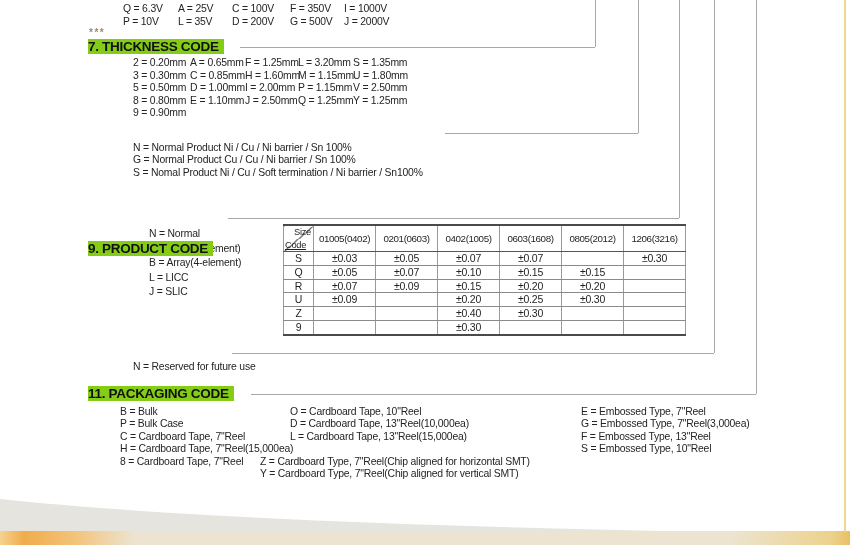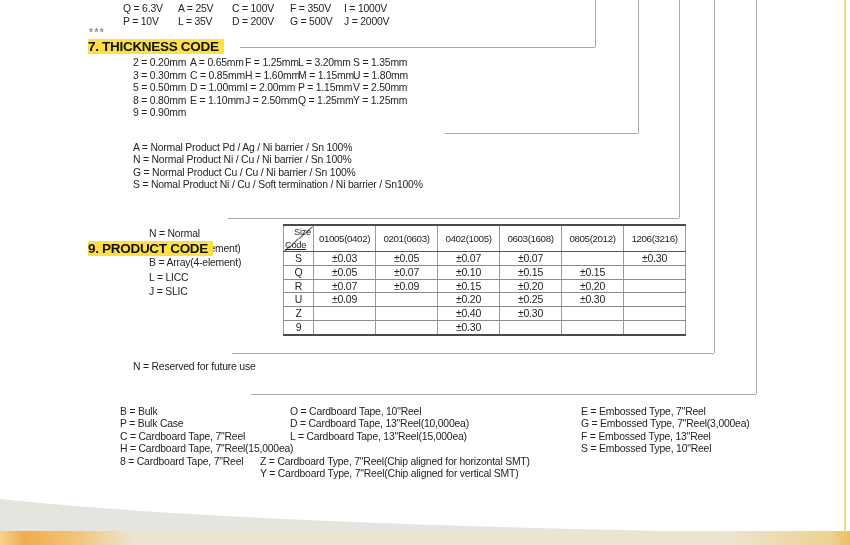--- a/index.html
+++ b/index.html
@@ -1,21 +1,21 @@
 <!DOCTYPE html>
 <html><head>
 <meta charset="utf-8">
 <style>
   html,body{margin:0;padding:0;background:#fff;}
   .page{
     position:relative;width:850px;height:545px;background:#ffffff;overflow:hidden;
     font-family:"Liberation Sans",sans-serif;color:#1f1f1f;
   }
   .sec-title{
-    position:absolute;left:88px;z-index:2;background:#fde047;padding-right:5px;
+    position:absolute;left:88px;z-index:2;background:#84cc16;padding-right:5px;
     font-weight:bold;font-size:13.5px;line-height:15px;color:#111;
     letter-spacing:-0.3px;white-space:nowrap;
   }
   .rule{position:absolute;height:1px;background:#a8a8a8;z-index:1;}
   .vline{position:absolute;width:1px;background:#a8a8a8;z-index:1;}
   .stars{position:absolute;left:89px;top:27px;font-size:10px;letter-spacing:1.5px;color:#9b8a74;font-weight:bold;}
   .body-grid{position:absolute;display:grid;font-size:10.4px;line-height:12.6px;
     letter-spacing:-0.2px;white-space:nowrap;color:#242424;}
   .plainlist{position:absolute;font-size:10.4px;letter-spacing:-0.2px;white-space:nowrap;color:#242424;}
   .plainlist div{height:12.4px;line-height:12.4px;}
@@ -96,21 +96,20 @@
     <span></span>
     <span></span>
     <span></span>
     <span></span>
   </div>
 
   <div class="rule" style="left:445px;top:133px;width:193px;"></div>
   <div class="vline" style="left:638px;top:0;height:133px;"></div>
 
   <div class="plainlist" style="left:133px;top:142px;">
-    <div>A = Normal Product Pd / Ag / Ni barrier / Sn 100%</div>
     <div>N = Normal Product Ni / Cu / Ni barrier / Sn 100%</div>
     <div>G = Normal Product Cu / Cu / Ni barrier / Sn 100%</div>
     <div>S = Nomal Product Ni / Cu / Soft termination / Ni barrier / Sn100%</div>
   </div>
 
   <div class="sec-title" style="top:222px;margin-top:19px;">9. PRODUCT CODE</div>
   <div class="rule" style="left:228px;top:218px;width:451px;"></div>
   <div class="vline" style="left:679px;top:0;height:218px;"></div>
 
   <div class="plainlist product-list" style="left:149px;top:227px;">
@@ -205,20 +204,21 @@
     </table>
   </div>
 
   <div class="rule" style="left:232px;top:353px;width:482px;"></div>
   <div class="vline" style="left:714px;top:0;height:353px;"></div>
 
   <div class="plainlist" style="left:133px;top:361px;">
     <div>N = Reserved for future use</div>
   </div>
 
+  <div class="sec-title" style="top:386px;">11. PACKAGING CODE</div>
   <div class="rule" style="left:251px;top:394px;width:505px;"></div>
   <div class="vline" style="left:756px;top:0;height:394px;"></div>
 
   <div class="plainlist" style="left:120px;top:406px;">
     <div>B = Bulk</div>
     <div>P = Bulk Case</div>
     <div>C = Cardboard Tape, 7"Reel</div>
     <div>H = Cardboard Tape, 7"Reel(15,000ea)</div>
     <div>8 = Cardboard Tape, 7"Reel</div>
   </div>

